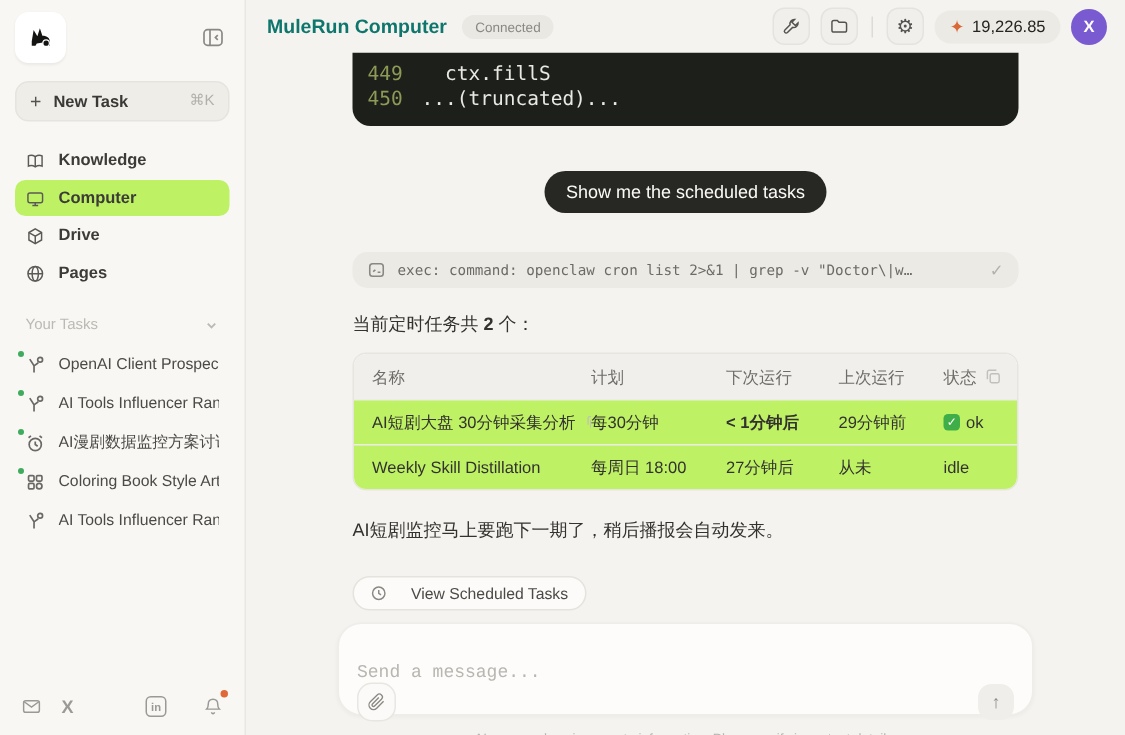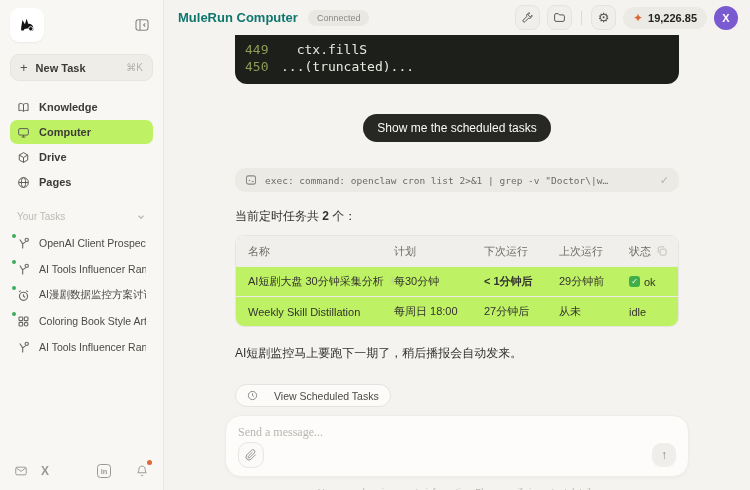--- a/index.html
+++ b/index.html
@@ -35,21 +35,21 @@
   .main { flex:1; height:100%; display:flex; flex-direction:column; background:#f4f3ef; }
   .header { height:35px; display:flex; align-items:center; padding:0 12px 0 14px; }
   .h-title { font-size:13px; font-weight:700; color:#0f766e; }
   .h-badge { margin-left:10px; background:#eae8e3; border-radius:999px; font-size:9px; color:#8a8883; padding:3px 9px; }
   .h-right { margin-left:auto; display:flex; align-items:center; gap:7px; }
   .icon-btn { width:25px; height:25px; background:#f1efeb; border:1px solid #e5e3de; border-radius:8px; display:flex; align-items:center; justify-content:center; color:#55534f; cursor:pointer; }
   .h-divider { width:1px; height:14px; background:#dddbd6; margin:0 2px; }
   .gear-glyph { font-size:13px; line-height:1; color:#55534f; }
   .credits { display:flex; align-items:center; gap:5px; background:#eceae5; border-radius:999px; padding:4px 10px; cursor:pointer; }
   .credits .spark { color:#d96a38; font-size:12px; }
-  .credits .amt { font-size:11px; font-weight:700; color:#25241f; }
+  .credits .amt { font-size:11px; font-weight:400; color:#25241f; }
   .avatar { width:24px; height:24px; border-radius:50%; background:#7a5ad1; color:#fff; font-size:11px; font-weight:700; display:flex; align-items:center; justify-content:center; cursor:pointer; }
 
   .chat-scroll { flex:1; overflow:hidden; display:flex; flex-direction:column; }
   .col { width:444px; margin:0 auto; }
 
   .code-block { background:#1d1f1a; border-radius:0 0 12px 12px; padding:6px 10px 9px; font-family:"DejaVu Sans Mono","Liberation Mono",monospace; font-size:13px; line-height:17px; }
   .code-line { display:flex; white-space:pre; }
   .code-num { width:26px; color:#8c9a57; text-align:left; }
   .code-text { color:#e9e9e4; margin-left:10px; white-space:pre; }
 
@@ -76,21 +76,21 @@
   .ok-sq { width:11px; height:11px; background:#3fae49; border-radius:3px; color:#fff; font-size:8px; display:flex; align-items:center; justify-content:center; font-weight:700; }
 
   .followup { margin-top:18px; font-size:12px; color:#33322e; }
 
   .action-row { margin-top:22px; }
   .pill-btn { display:inline-flex; align-items:center; gap:16px; background:#fcfbf9; border:1px solid #e5e3de; border-radius:999px; height:23px; padding:0 11px; font-size:10.5px; color:#4b4a46; cursor:pointer; }
   .pill-btn .ic { color:#8a8883; }
 
   .composer-wrap { width:464px; margin:8px auto 0; }
   .composer { background:#fdfcfa; border:1px solid #efede9; border-radius:16px; height:62px; box-shadow:0 1px 3px rgba(0,0,0,.04); padding:9px 12px 8px; display:flex; flex-direction:column; }
-  .composer-input { border:none; outline:none; background:transparent; font-size:12px; color:#3a3935; font-family:Liberation Serif, serif; width:100%; }
+  .composer-input { border:none; outline:none; background:transparent; font-size:12px; color:#3a3935; font-family:Liberation Mono, monospace; width:100%;margin-top:16px; }
   .composer-input::placeholder { color:#b8b6b1; }
   .composer-bottom { margin-top:auto; display:flex; align-items:center; justify-content:space-between; }
   .attach-btn { width:26px; height:26px; border-radius:10px; border:1px solid #e8e6e1; background:#fbfaf8; display:flex; align-items:center; justify-content:center; color:#8a8883; cursor:pointer; }
   .send-btn { width:24px; height:24px; border-radius:9px; background:#f0eeea; display:flex; align-items:center; justify-content:center; color:#8a8885; font-size:12px; cursor:pointer; }
 
   .disclaimer { text-align:center; font-size:9px; color:#b5b3ae; padding:10px 0 6px; }
 </style>
 </head>
 <body>
 

